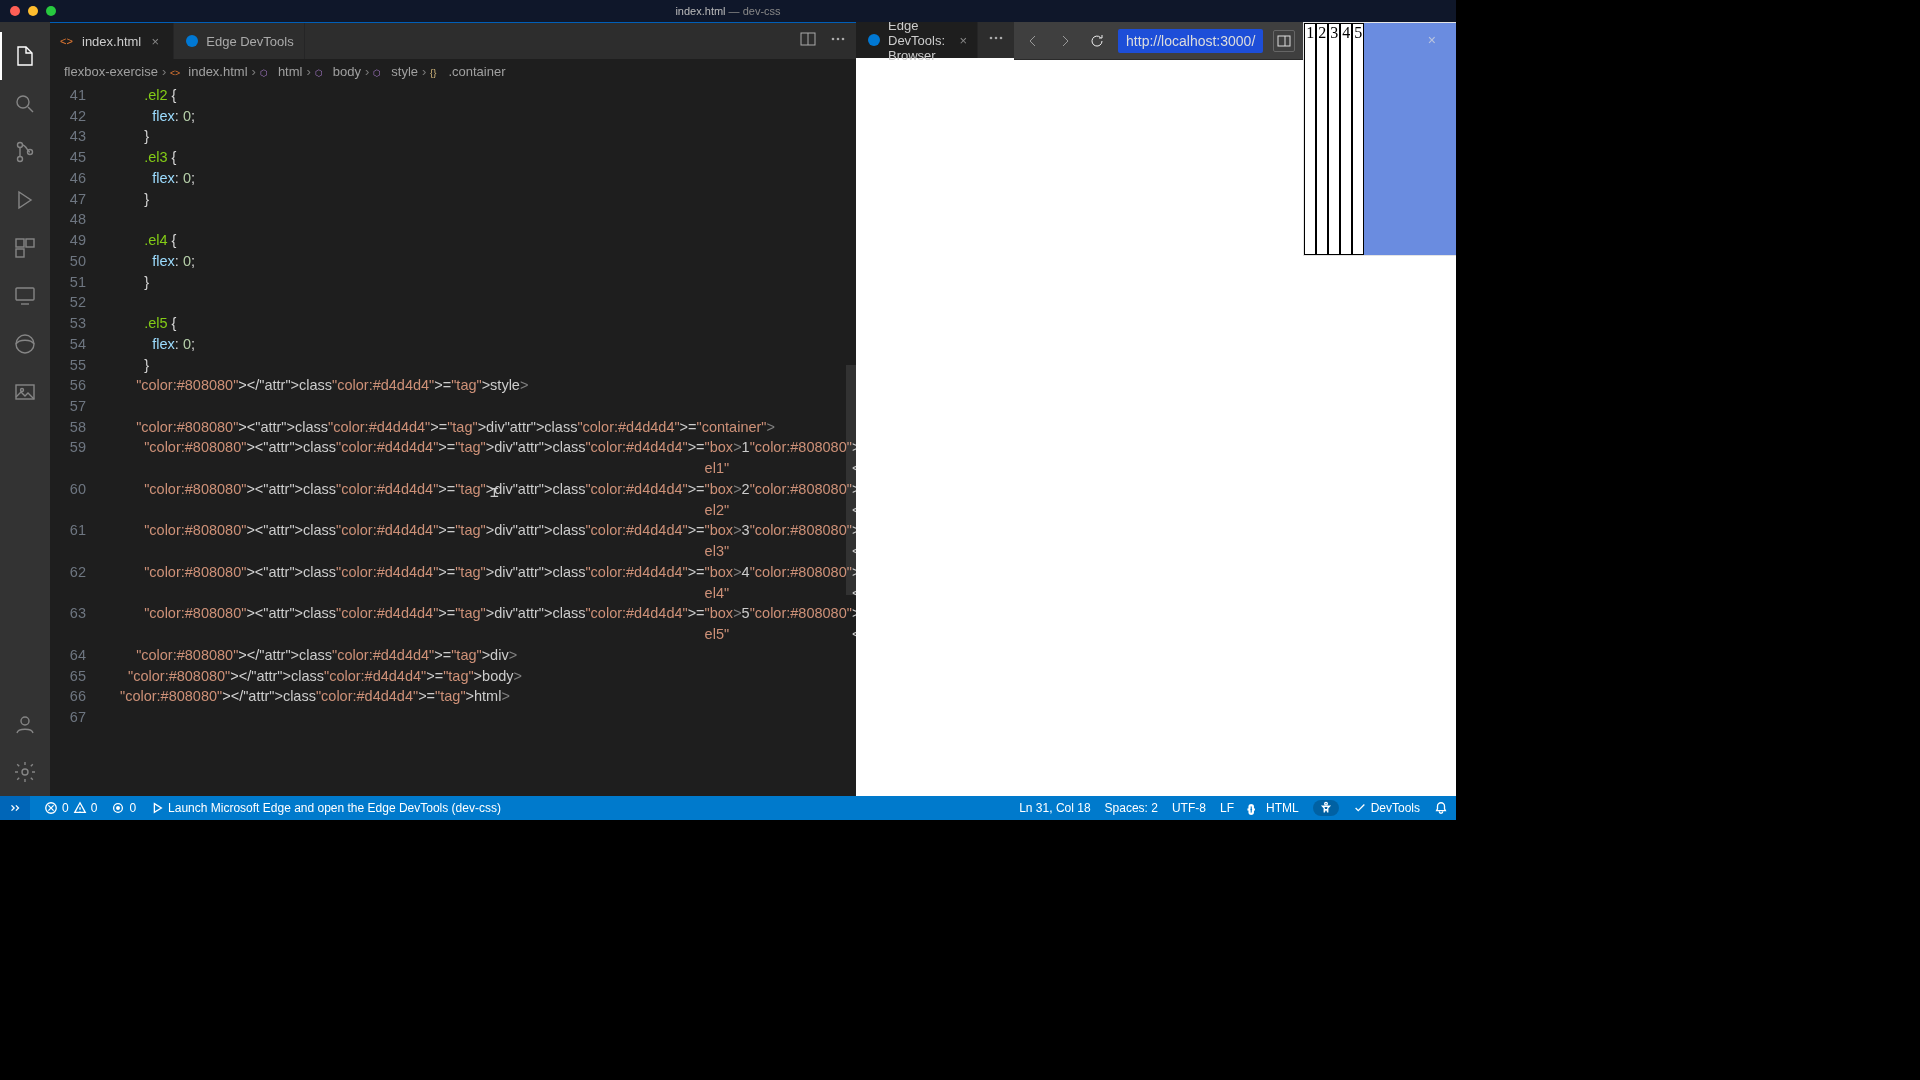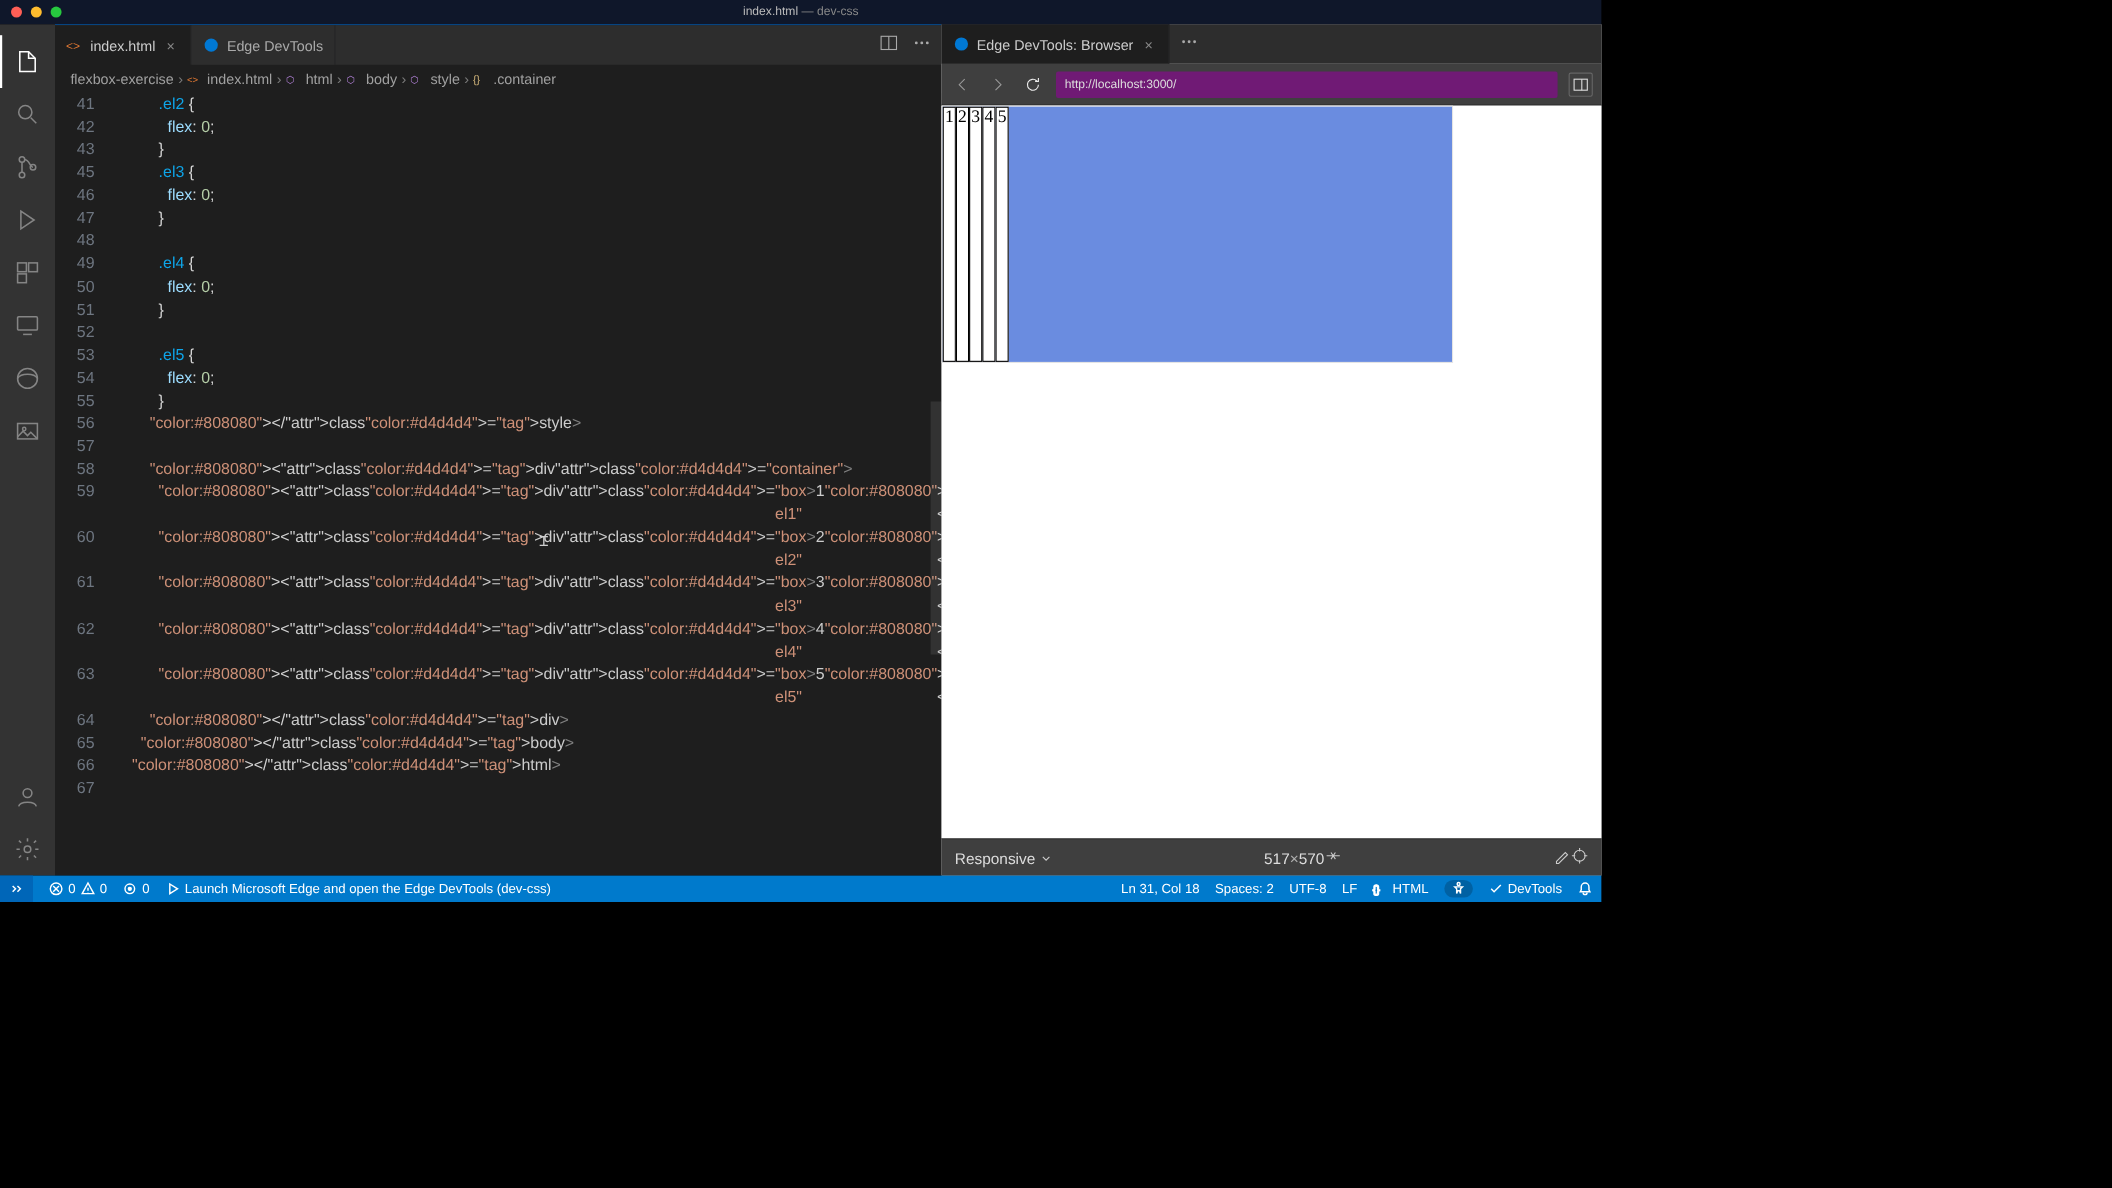--- a/index.html
+++ b/index.html
@@ -66,33 +66,33 @@
   .bc-sep{opacity:.7;}
   .bc-item svg{width:14px;height:14px;}
   
   .code-area{flex:1;overflow:hidden;font-family:Menlo,Consolas,monospace;font-size:14.5px;line-height:1.43;position:relative;}
   .code-scroll{position:absolute;inset:0;overflow:hidden;}
   .code-line{display:flex;}
   .ln{color:var(--line-num);width:44px;text-align:right;padding-right:8px;flex-shrink:0;user-select:none;}
   .gutter-glyph{width:18px;flex-shrink:0;}
   .content{white-space:pre;color:var(--punc);padding-left:8px;}
   .str{color:var(--str);}
-  .sel{color:#0ea5e9;}
+  .sel{color:#84cc16;}
   .prop{color:var(--prop);}
   .num{color:var(--num);}
   .minimap{position:absolute;right:0;top:0;width:10px;height:100%;}
   .minimap-thumb{position:absolute;right:0;width:10px;background:rgba(200,200,200,0.12);}
   
   
-  .devtools-col{flex:1;display:flex;flex-direction:column;background:#fff;min-width:0;}
+  .devtools-col{flex:1;display:flex;flex-direction:row;background:#fff;min-width:0;}
   .dev-tabs{height:36px;background:var(--bg-darker);display:flex;align-items:stretch;}
   .dev-toolbar{height:38px;background:#3f3f3f;display:flex;align-items:center;padding:0 8px;gap:10px;border-bottom:1px solid #2a2a2a;}
   .dev-btn{width:22px;height:22px;display:flex;align-items:center;justify-content:center;color:#999;}
   .dev-btn.enabled{color:#eee;}
-  .url-bar{flex:1;height:24px;background:#701a75;border-radius:2px;padding:0 8px;font-size:11px;color:#ddd;display:flex;align-items:center;}
+  .url-bar{flex:1;height:24px;background:#1d4ed8;border-radius:2px;padding:0 8px;font-size:14px;color:#ddd;display:flex;align-items:center;}
   .dev-right-btn{width:22px;height:22px;display:flex;align-items:center;justify-content:center;color:#ddd;border:1px solid #666;border-radius:2px;}
   
   .preview{flex:1;background:#ffffff;position:relative;}
   .preview-stage{position:absolute;left:0;top:0;width:465px;height:234px;border:1px solid #e4e4e4;}
   .flex-container{display:flex;width:100%;height:100%;background:var(--preview-blue);}
   .flex-item{background:#fff;border:1px solid #000;color:#000;font:16px/1.1 Times,serif;padding:0 1px;}
   
   .dev-footer{height:34px;background:#3f3f3f;display:flex;align-items:center;padding:0 12px;gap:0;color:#ddd;font-size:14px;border-top:1px solid #2a2a2a;}
   .dev-footer .spacer{flex:1;}
   .device-select{display:flex;align-items:center;gap:4px;}

